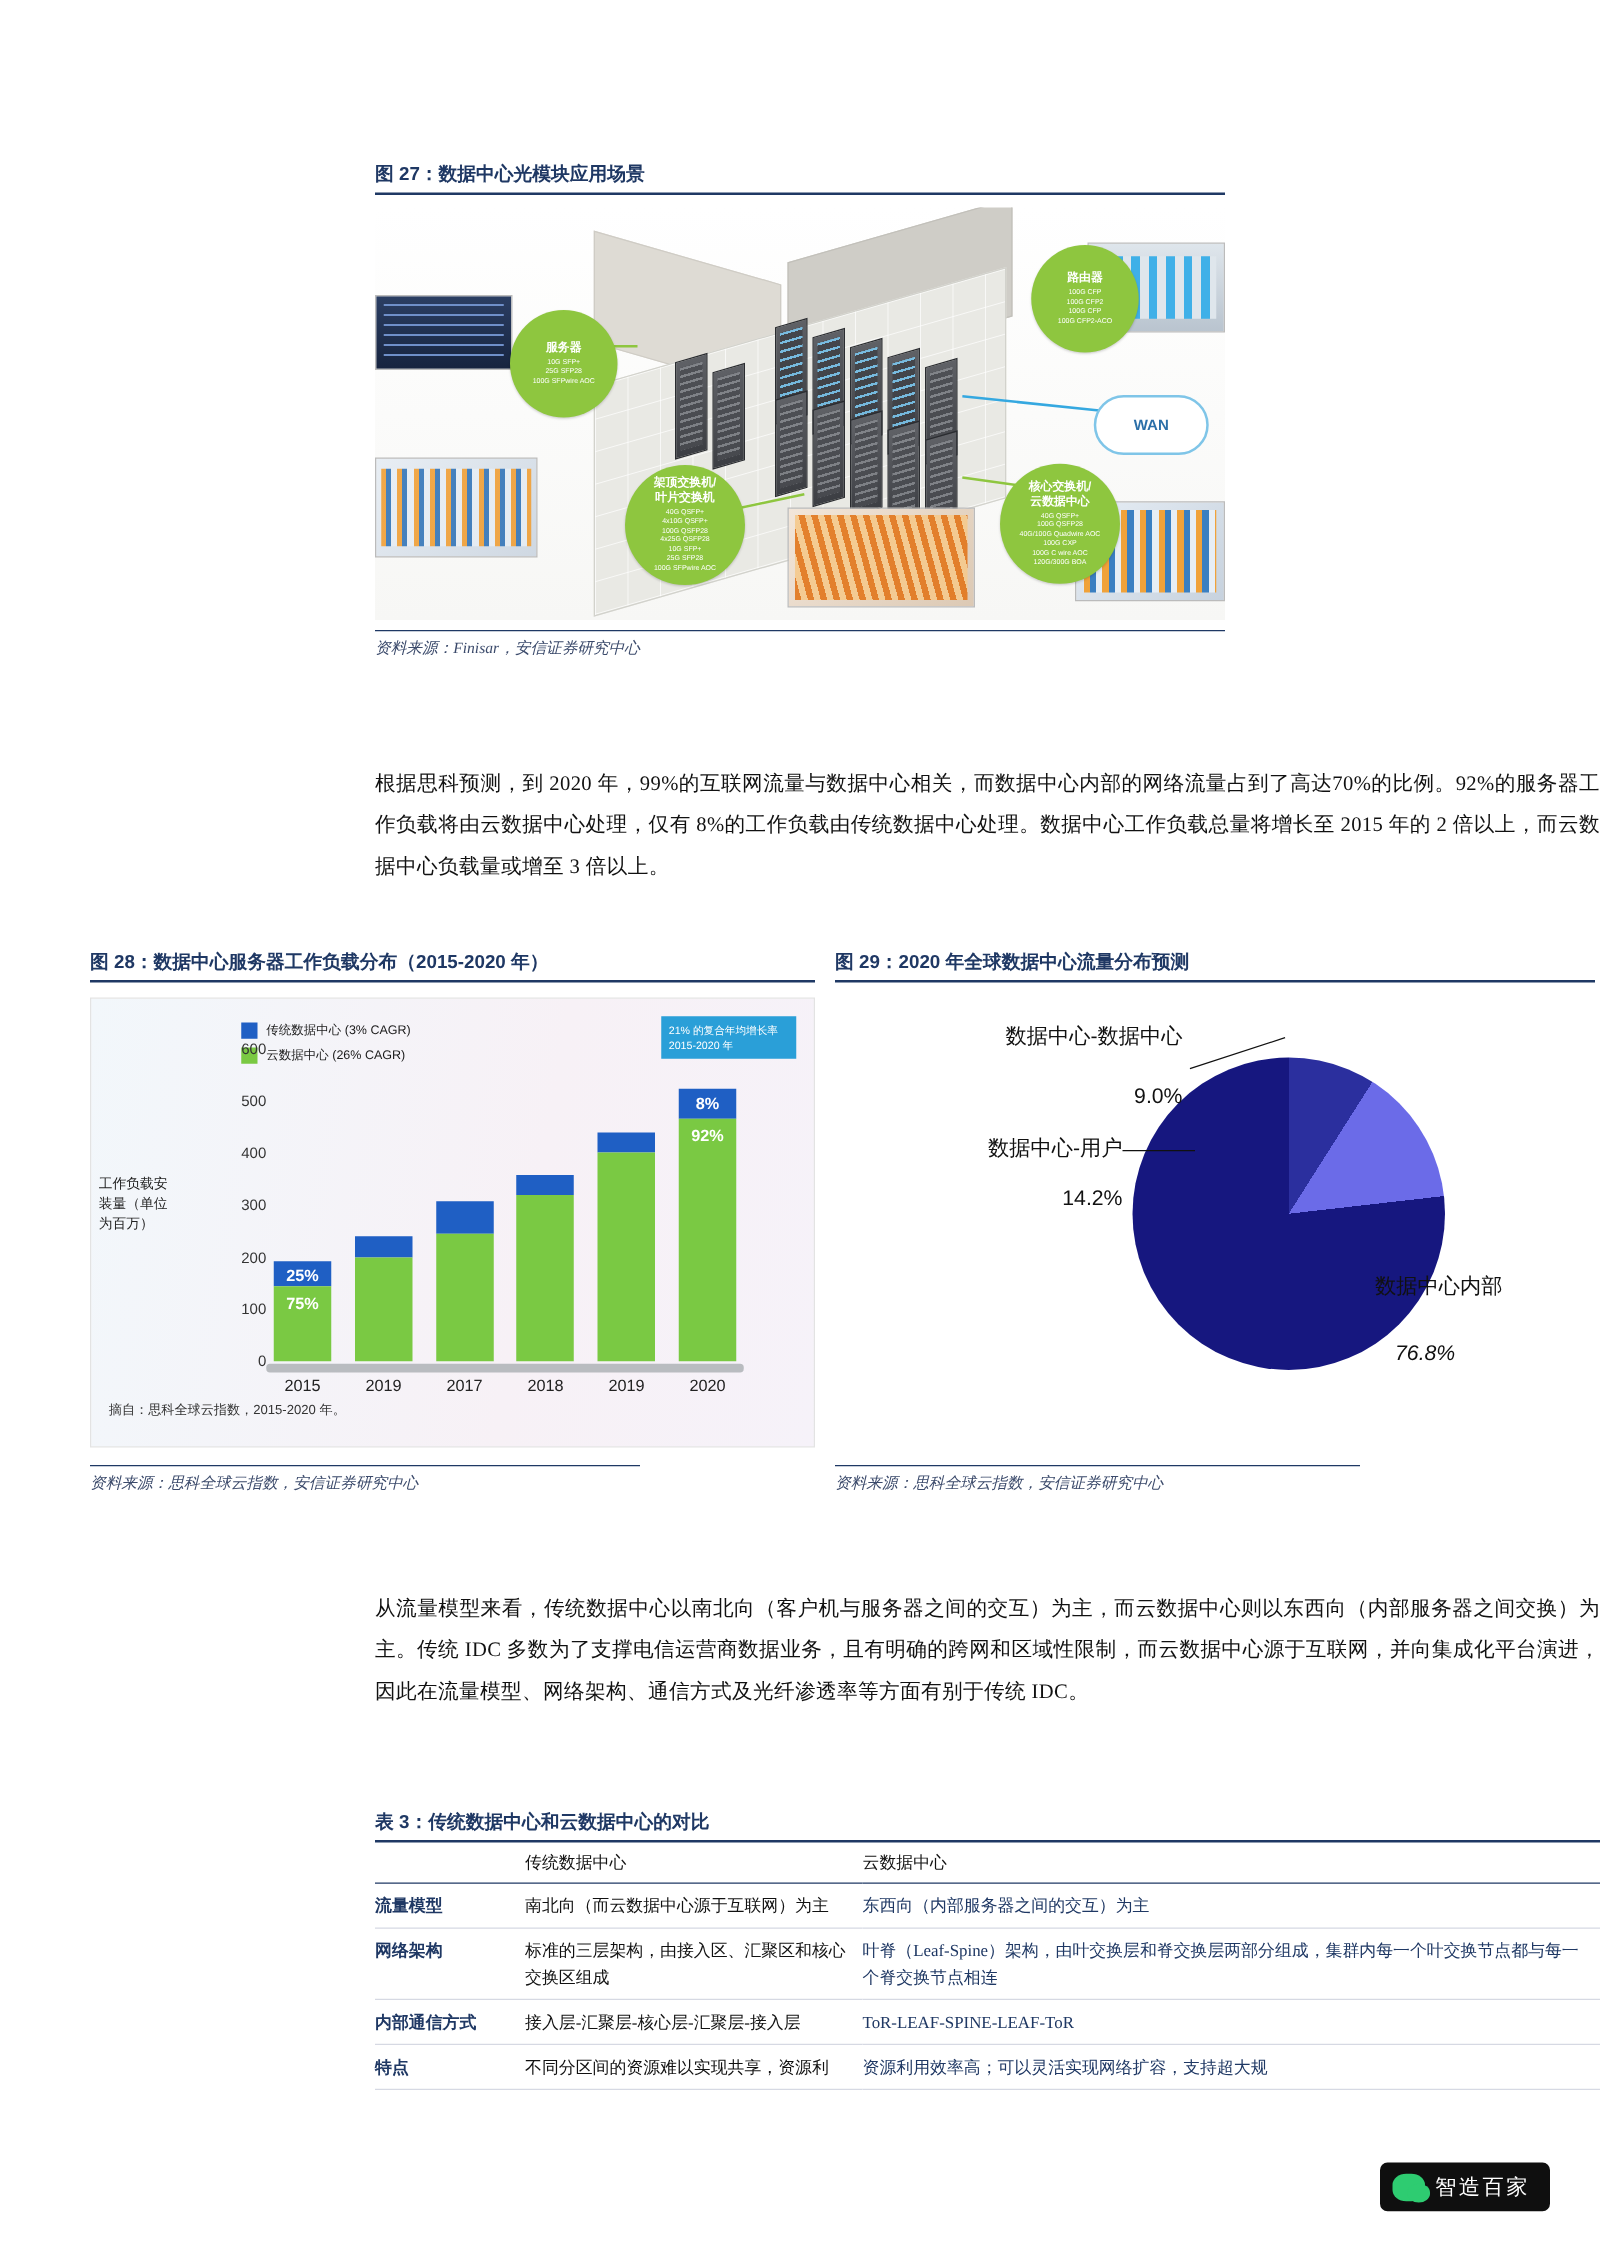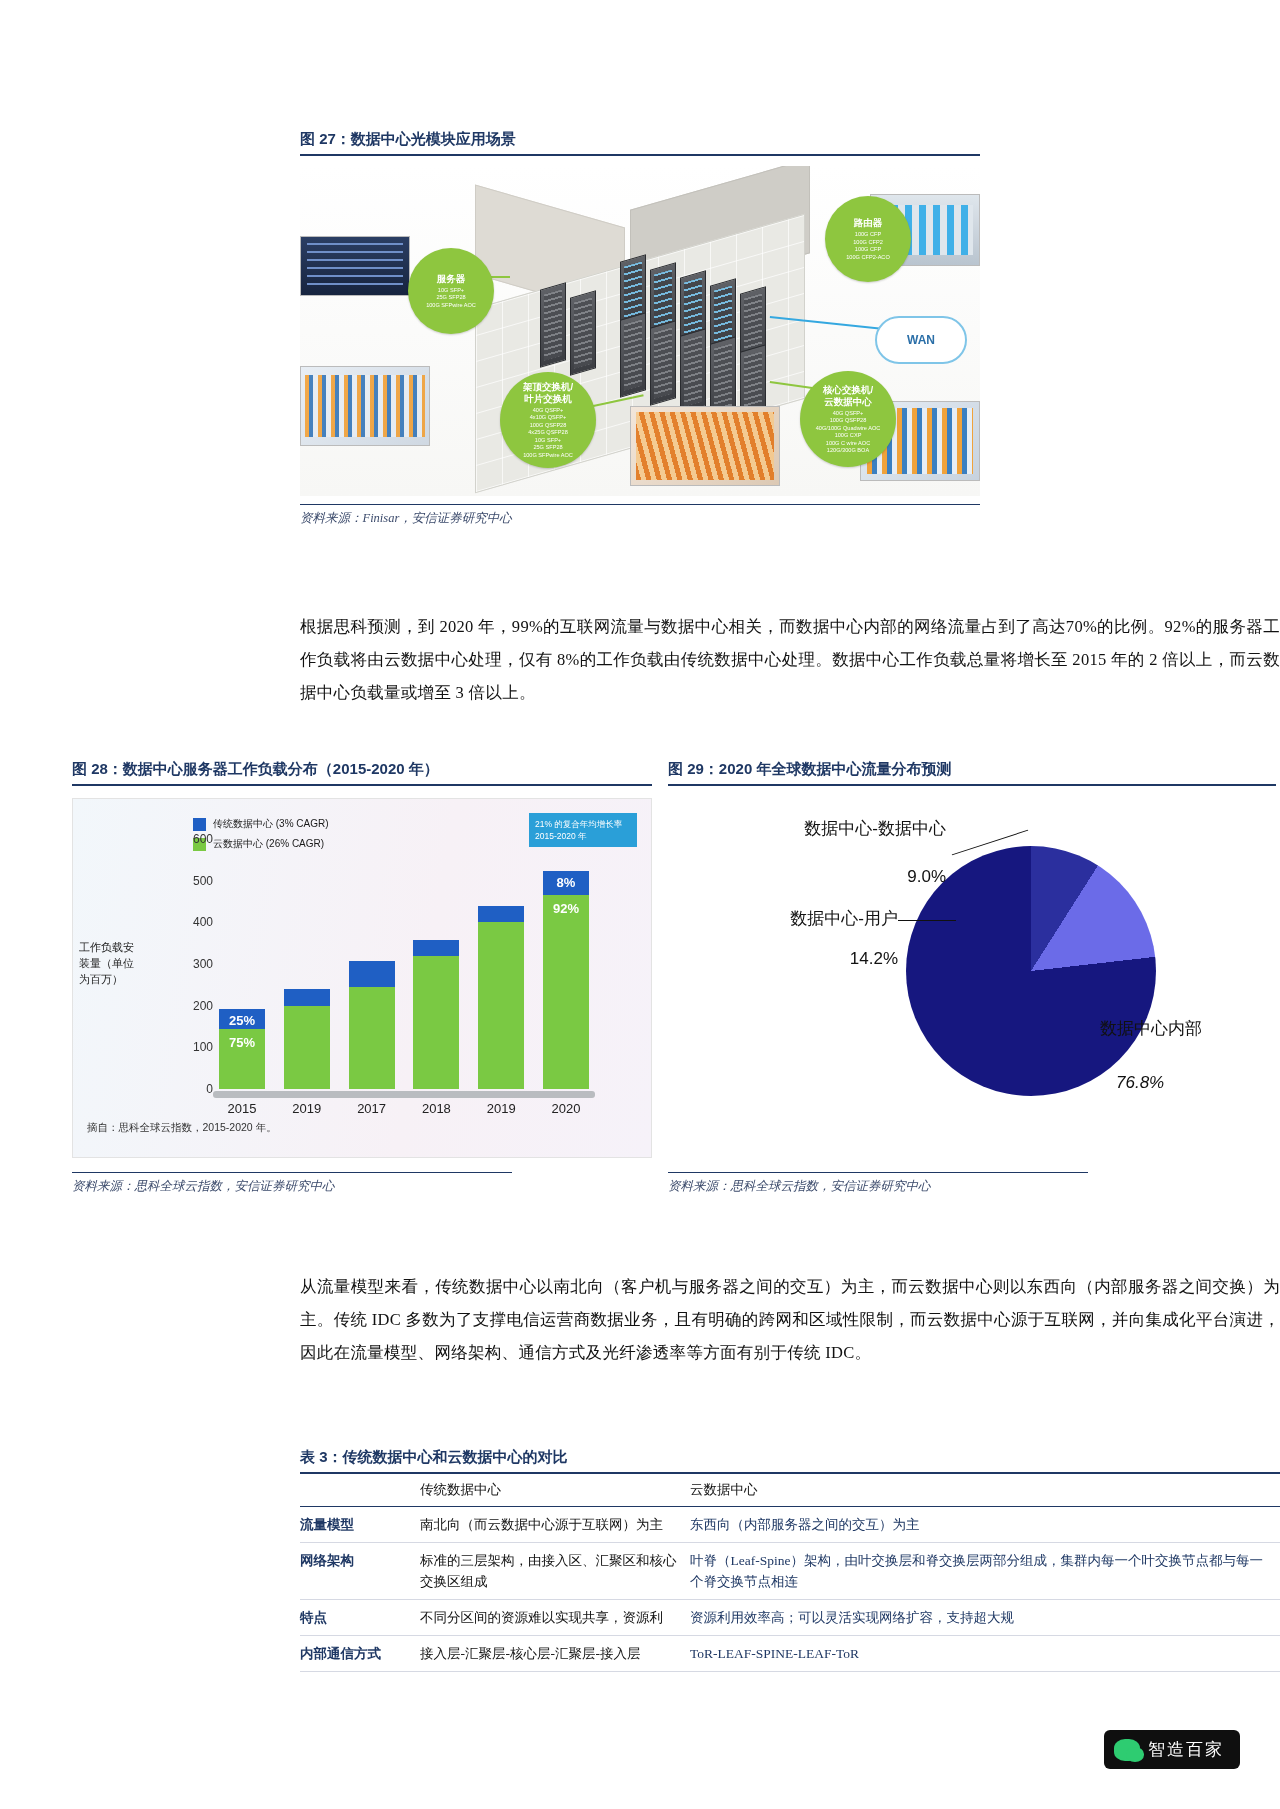--- a/index.html
+++ b/index.html
@@ -464,29 +464,29 @@
           <td class="rowhead">流量模型</td>
           <td class="c1">南北向（而云数据中心源于互联网）为主</td>
           <td class="c2">东西向（内部服务器之间的交互）为主</td>
         </tr>
         <tr>
           <td class="rowhead">网络架构</td>
           <td class="c1">标准的三层架构，由接入区、汇聚区和核心交换区组成</td>
           <td class="c2">叶脊（Leaf-Spine）架构，由叶交换层和脊交换层两部分组成，集群内每一个叶交换节点都与每一个脊交换节点相连</td>
         </tr>
         <tr>
+          <td class="rowhead">内部通信方式</td>
+          <td class="c1">接入层-汇聚层-核心层-汇聚层-接入层</td>
+          <td class="c2">ToR-LEAF-SPINE-LEAF-ToR</td>
+        </tr>
+        <tr>
           <td class="rowhead">特点</td>
           <td class="c1">不同分区间的资源难以实现共享，资源利</td>
           <td class="c2">资源利用效率高；可以灵活实现网络扩容，支持超大规</td>
         </tr>
-        <tr>
-          <td class="rowhead">内部通信方式</td>
-          <td class="c1">接入层-汇聚层-核心层-汇聚层-接入层</td>
-          <td class="c2">ToR-LEAF-SPINE-LEAF-ToR</td>
-        </tr>
       </tbody>
     </table>
   </div>
 
   <div id="footer-badge">
     <span class="wechat-icon"></span>
     <span>智造百家</span>
   </div>
 
 </div>

